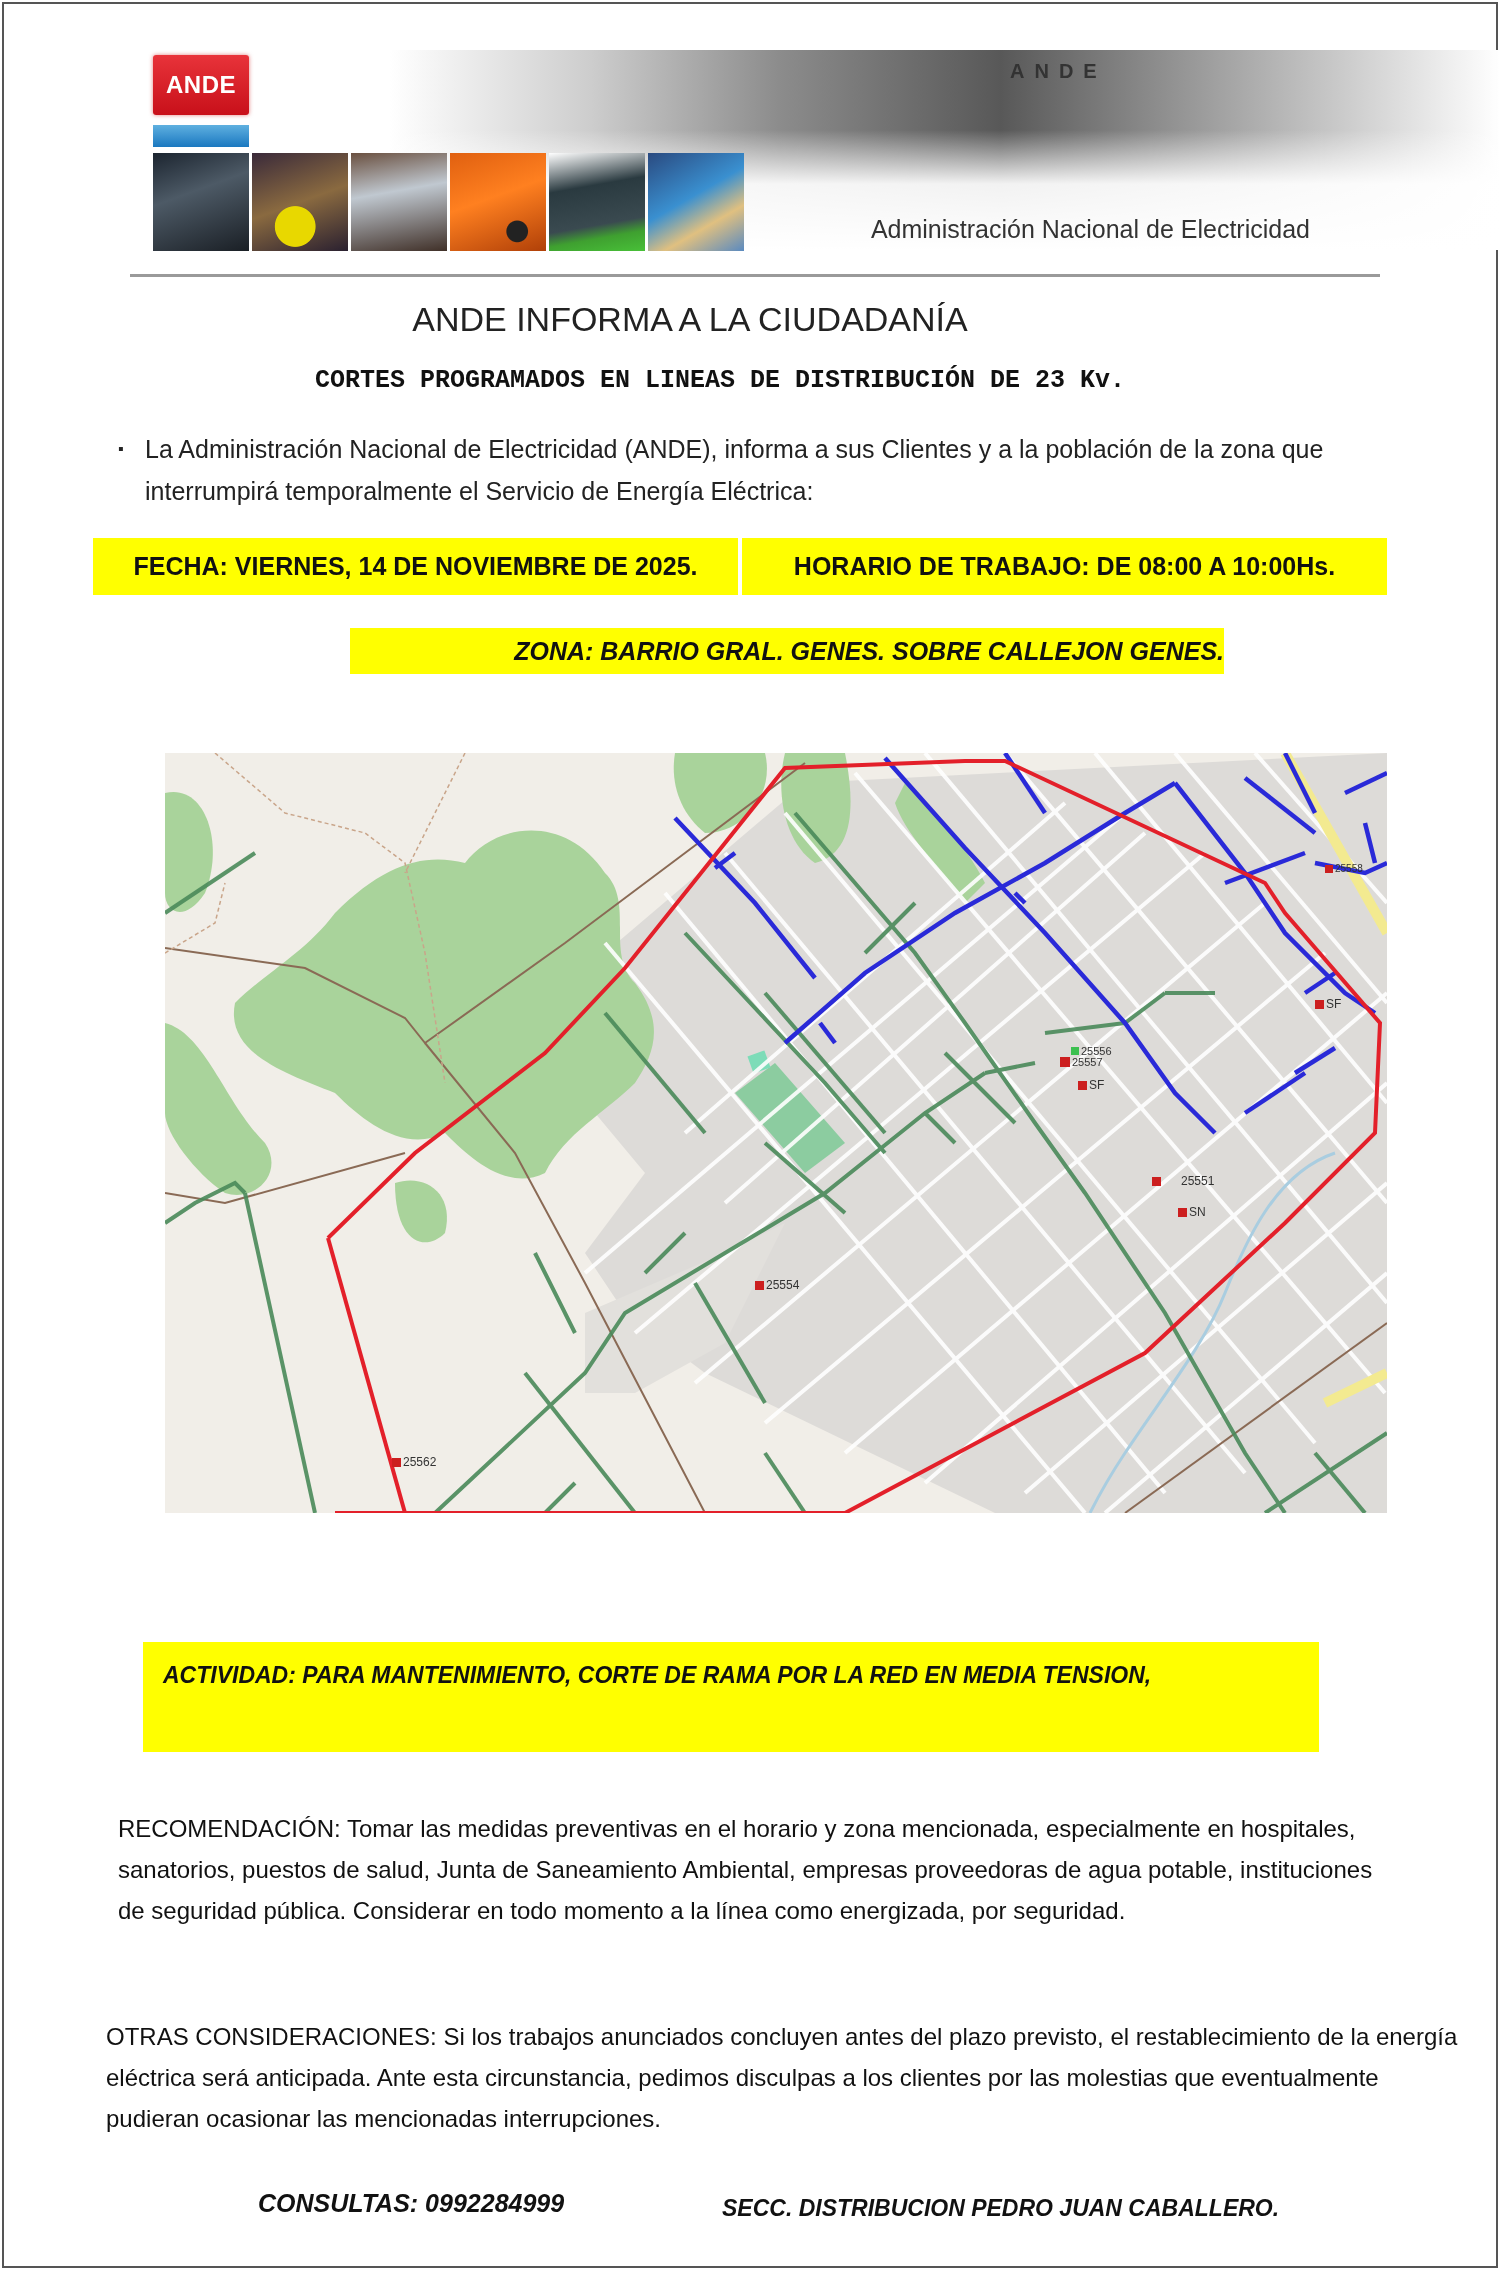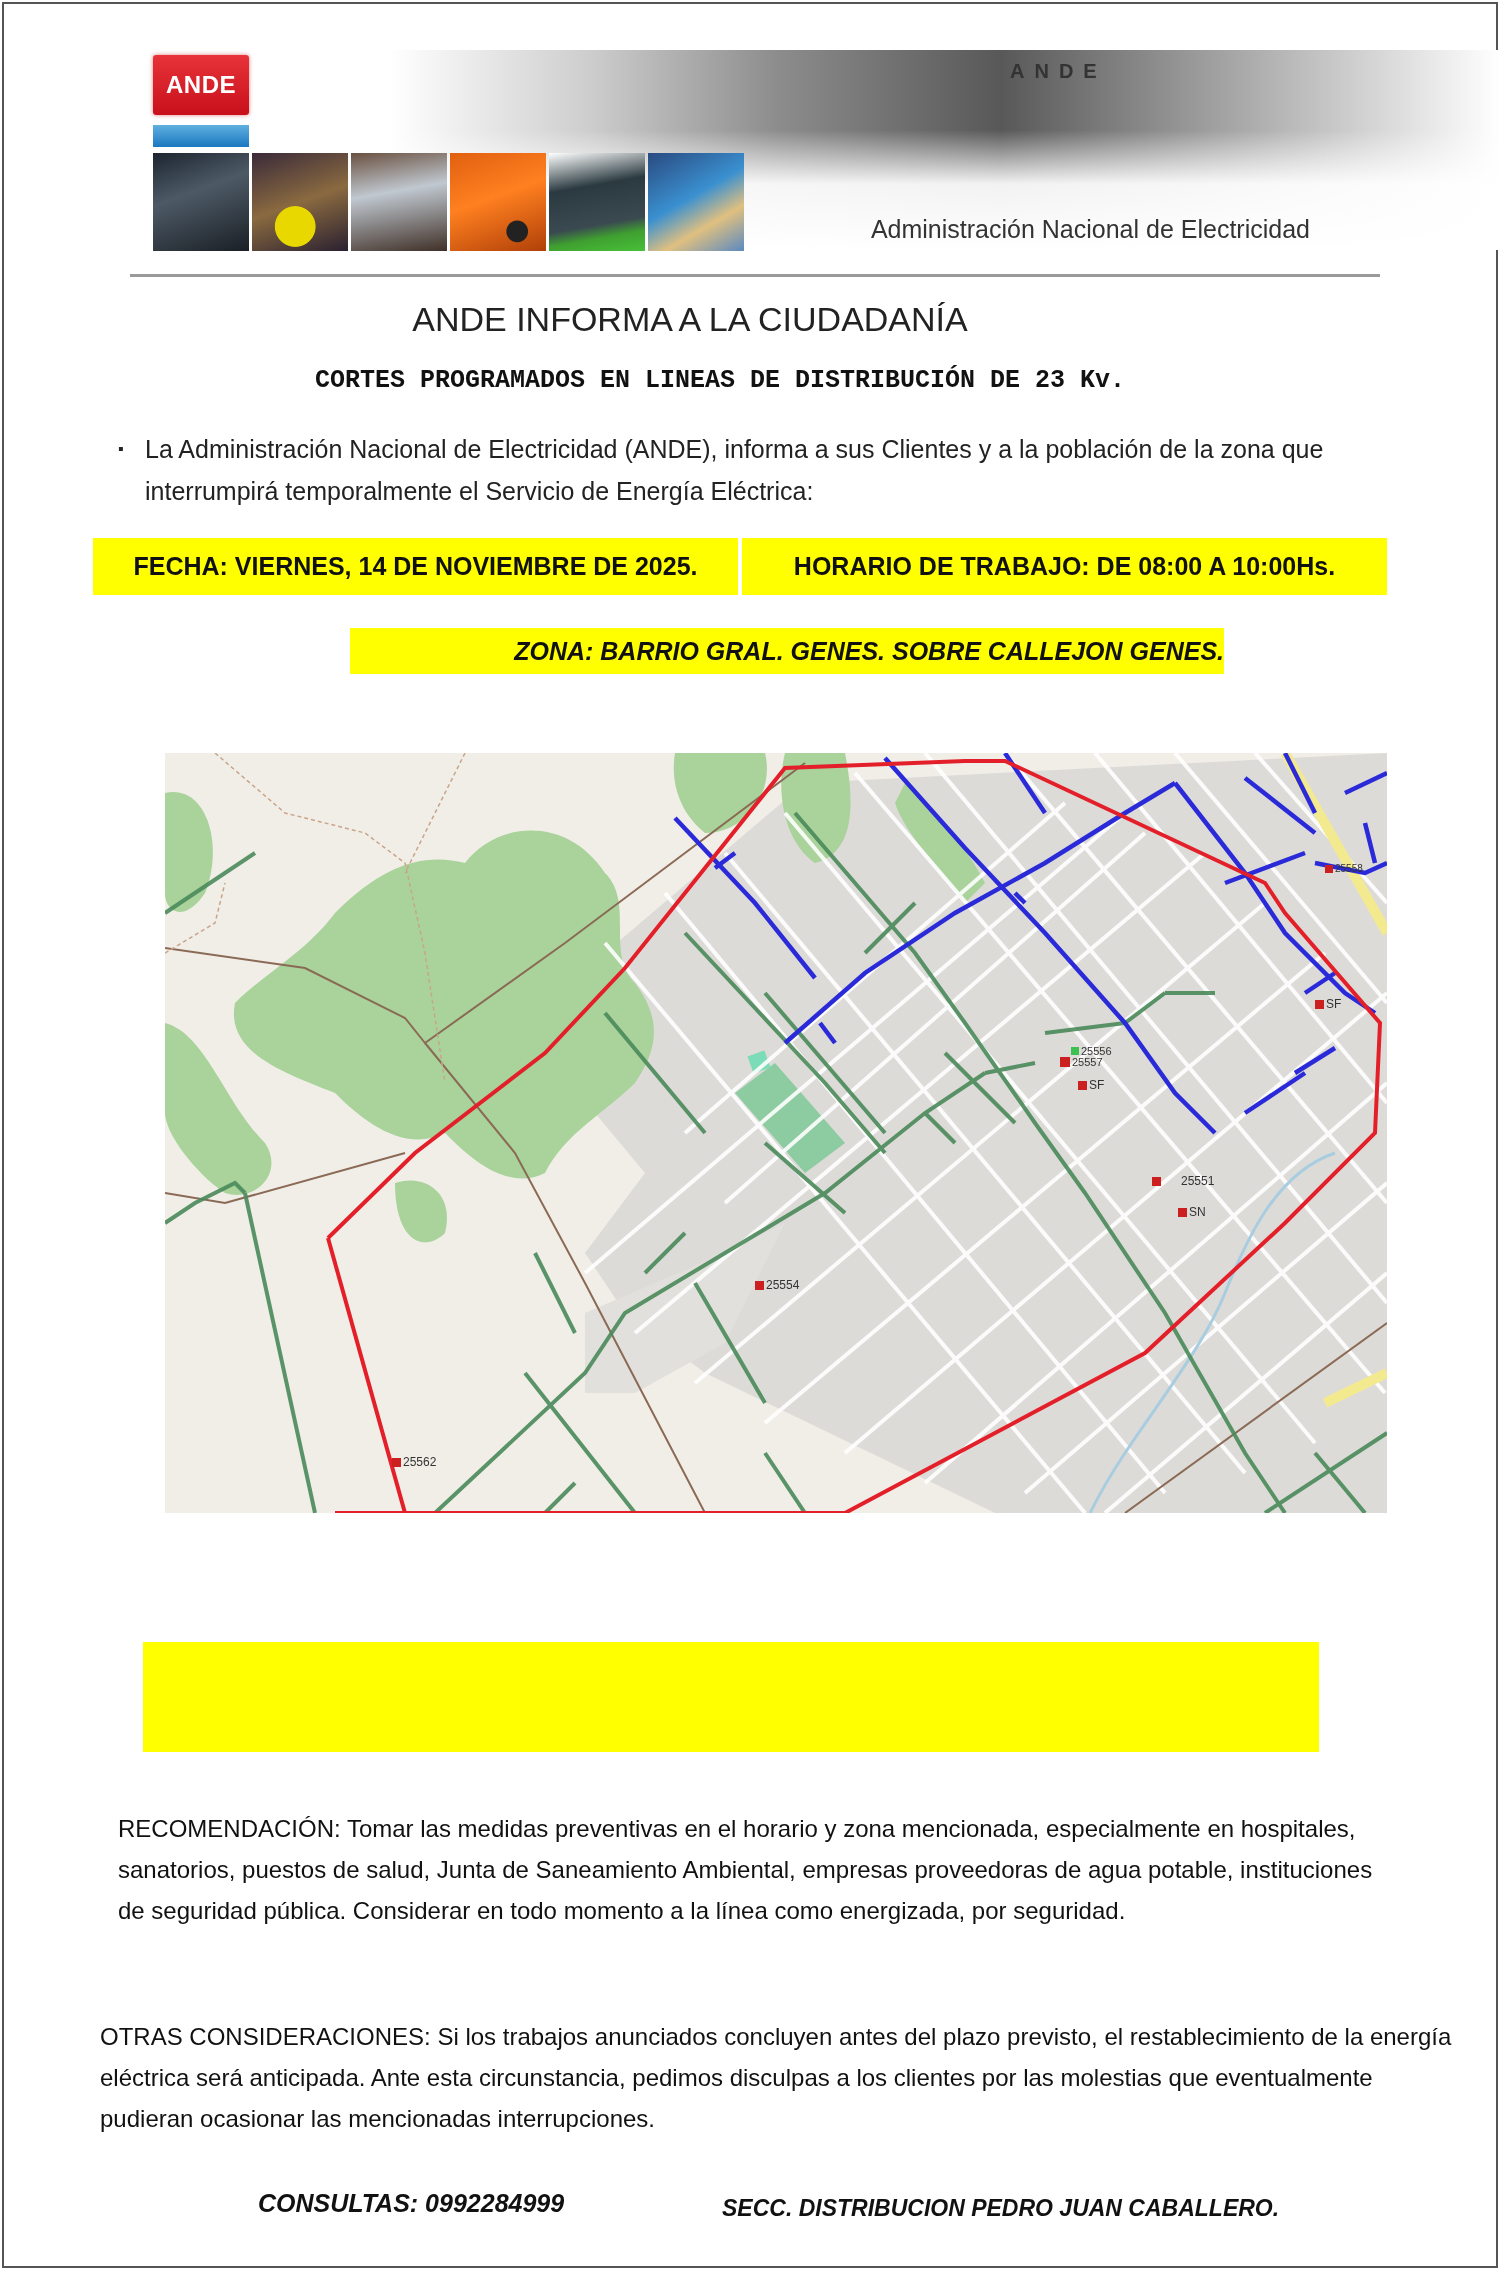--- a/index.html
+++ b/index.html
@@ -50,21 +50,21 @@
               font-weight: bold; font-style: italic; font-size: 25px; line-height: 46px; text-align: right; }
 
   .map { position: absolute; left: 165px; top: 753px; width: 1222px; height: 760px; overflow: hidden;
          background: #f1eee8; }
   .map svg { position: absolute; left: 0; top: 0; }
 
   .actividad-box { position: absolute; left: 143px; top: 1642px; width: 1176px; height: 110px;
                    font-weight: bold; font-style: italic; font-size: 23px; line-height: 42px; box-sizing: border-box; padding: 12px 0 0 20px; }
   .para { position: absolute; font-size: 24px; line-height: 41px; color: #111; }
   .recomendacion { left: 110px; top: 1808px; width: 1280px; margin-left: 8px; }
-  .otras { left: 100px; top: 2016px; width: 1360px; }
+  .otras { left: 106px; top: 2016px; width: 1360px; }
   .consultas { position: absolute; left: 258px; top: 2189px; font-weight: bold; font-style: italic; font-size: 25px; }
   .secc { position: absolute; left: 722px; top: 2195px; font-weight: bold; font-style: italic; font-size: 23px; }
 </style>
 </head>
 <body>
 
 <div class="page-frame"></div>
 
 <div class="banner">
   <div class="banner-photo"></div>
@@ -235,19 +235,20 @@
     <span style="width:9px;height:9px;background:#cc1f1f;display:inline-block;"></span>
     <span style="font-size:12px;color:#333;">SF</span>
   </div>
   <div style="position:absolute;left:1160px;top:110px;display:flex;align-items:center;gap:2px;text-align:right;">
     <span style="width:8px;height:8px;background:#cc1f1f;display:inline-block;"></span>
     <span style="font-size:10px;color:#333;">25558</span>
   </div>
 </div>
 
 <div class="actividad-box yellow">
+  <div>ACTIVIDAD: PARA MANTENIMIENTO, CORTE DE RAMA POR LA RED EN MEDIA TENSION,</div>
 </div>
 
 <div class="para recomendacion">RECOMENDACIÓN: Tomar las medidas preventivas en el horario y zona mencionada, especialmente en hospitales, sanatorios, puestos de salud, Junta de Saneamiento Ambiental, empresas proveedoras de agua potable, instituciones de seguridad pública. Considerar en todo momento a la línea como energizada, por seguridad.</div>
 <div class="para otras">OTRAS CONSIDERACIONES: Si los trabajos anunciados concluyen antes del plazo previsto, el restablecimiento de la energía eléctrica será anticipada. Ante esta circunstancia, pedimos disculpas a los clientes por las molestias que eventualmente pudieran ocasionar las mencionadas interrupciones.</div>
 
 <div class="consultas">CONSULTAS: 0992284999</div>
 <div class="secc">SECC. DISTRIBUCION PEDRO JUAN CABALLERO.</div>
 
 </body></html>

